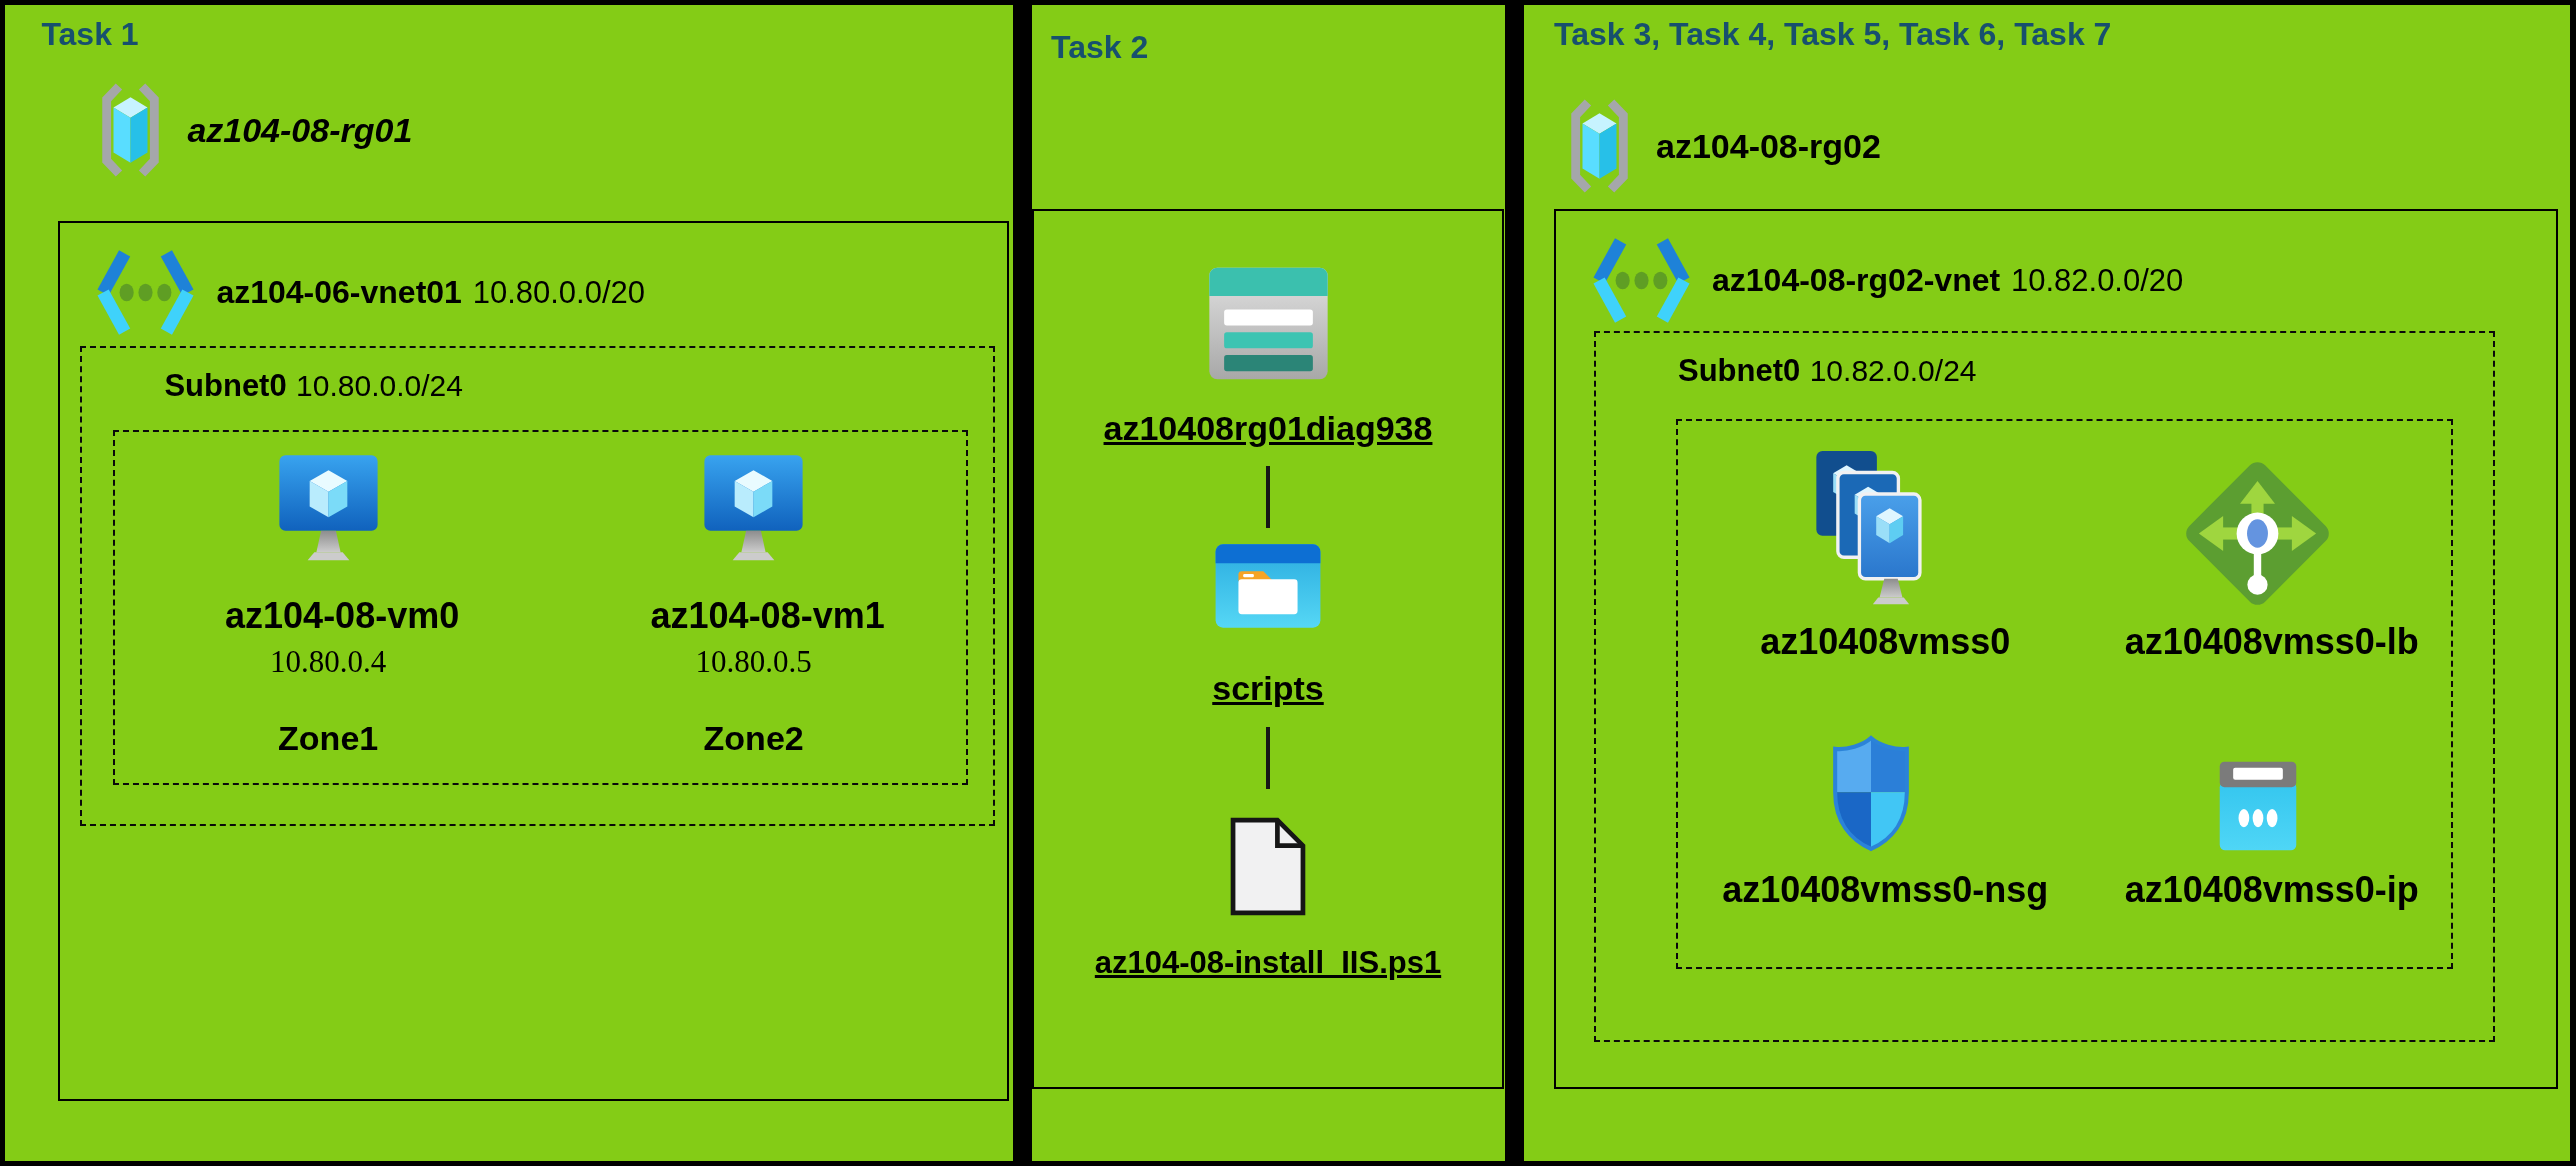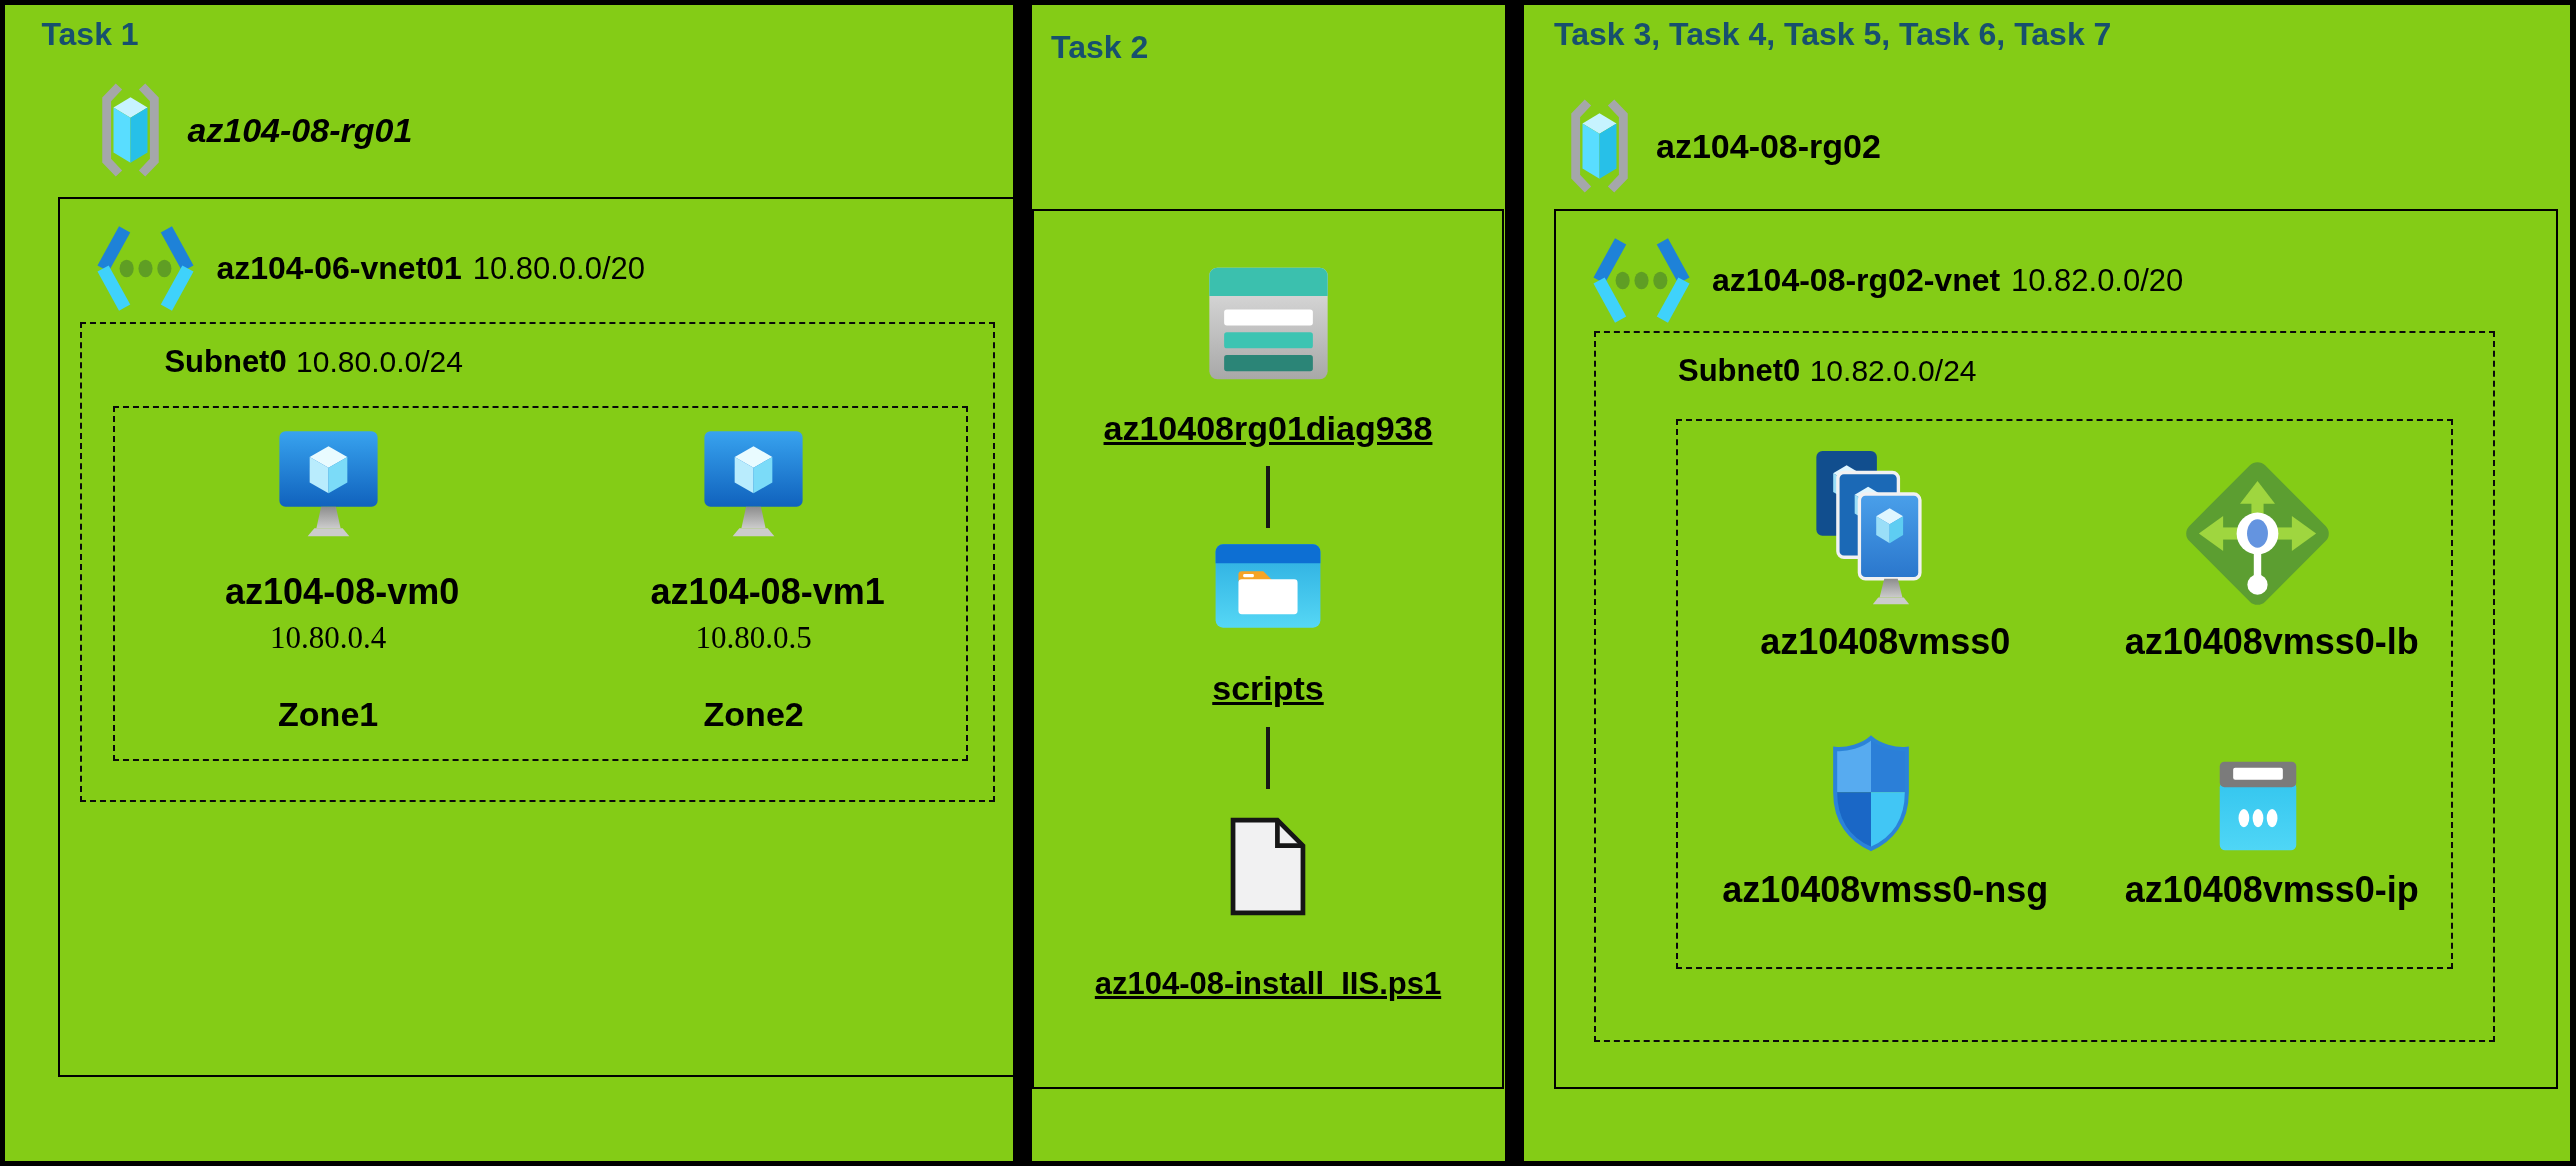--- a/index.html
+++ b/index.html
@@ -15,21 +15,21 @@
   #p2 .task-title{left:19px;top:24px;}
   #p3 .task-title{left:30px;top:10.8px;}
 
   .rg-row{position:absolute;display:flex;align-items:center;gap:23px;}
   #p1 .rg-row{left:92px;top:76px;font-style:italic;}
   #p3 .rg-row{left:42px;top:92px;}
   .rg-icon{width:67px;height:98px;}
   .rg-label{font-size:34px;font-weight:bold;white-space:nowrap;}
 
   .solid-box{position:absolute;border:2.7px solid #000;}
-  #p1-box{left:53px;top:192px;width:947px;height:876px;padding-left:48px;}
+  #p1-box{left:53px;top:216px;width:947px;height:876px;}
   #p2-box{left:0px;top:204px;width:468px;height:876px;}
   #p3-box{left:30px;top:204px;width:1000px;height:876px;}
 
   .vnet-row{position:absolute;left:35px;top:23px;display:flex;align-items:center;gap:20px;}
   .vnet-icon{width:101px;height:93px;}
   .vnet-label{font-size:32px;white-space:nowrap;}
   .b{font-weight:bold;}
   .r{font-weight:normal;font-size:31px;margin-left:10.8px;}
 
   .dashed-box{position:absolute;border:2.7px dashed #0a0a0a;}
@@ -58,21 +58,21 @@
 
   .p2-col{position:absolute;left:0;top:0;width:100%;display:flex;flex-direction:column;align-items:center;text-decoration:underline;}
   .stor-icon{width:121px;height:115px;margin-top:55px;}
   .p2-label{font-size:34px;font-weight:bold;white-space:nowrap;margin-top:28px;}
   .vline{width:3.4px;height:62px;background:#161616;}
   #vline1{margin-top:17.5px;}
   .folder-icon{width:108px;height:86px;margin-top:15px;}
   #scripts-label{margin-top:40px;}
   #vline2{margin-top:19px;}
   .file-icon{width:82px;height:101px;margin-top:27px;}
-  #file-label{font-size:31px;margin-top:49px;}
+  #file-label{font-size:31px;margin-top:28px;}
   .vmss-icon{width:115px;height:156px;}
   .lb-icon{width:155px;height:143px;}
   .nsg-icon{width:92px;height:119px;}
   .ip-icon{width:82px;height:94px;}
 </style>
 </head>
 <body>
 
 <svg width="0" height="0" style="position:absolute" aria-hidden="true">
   <defs>

